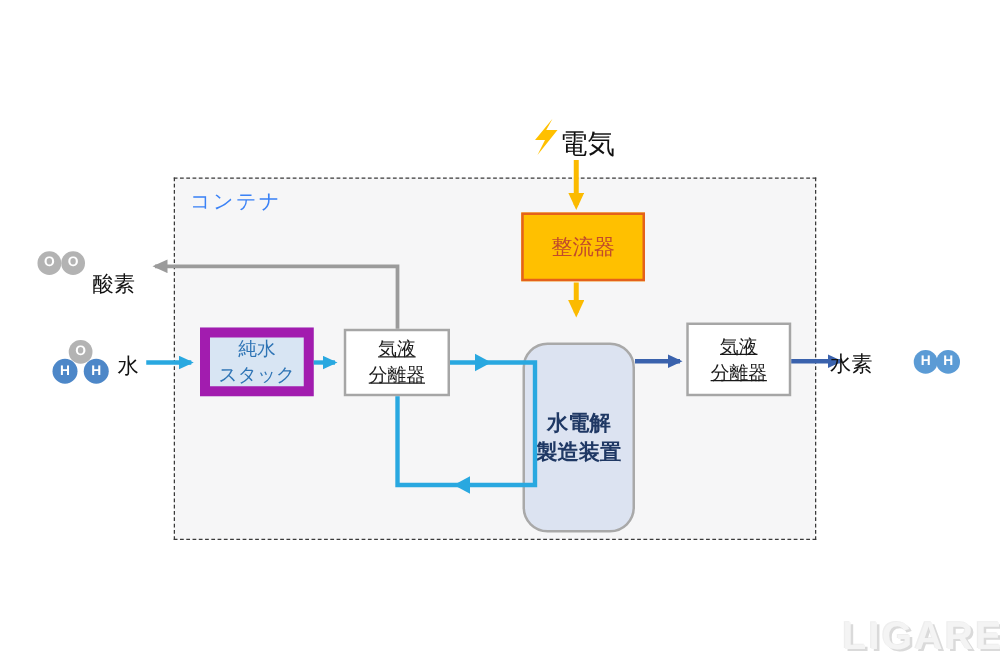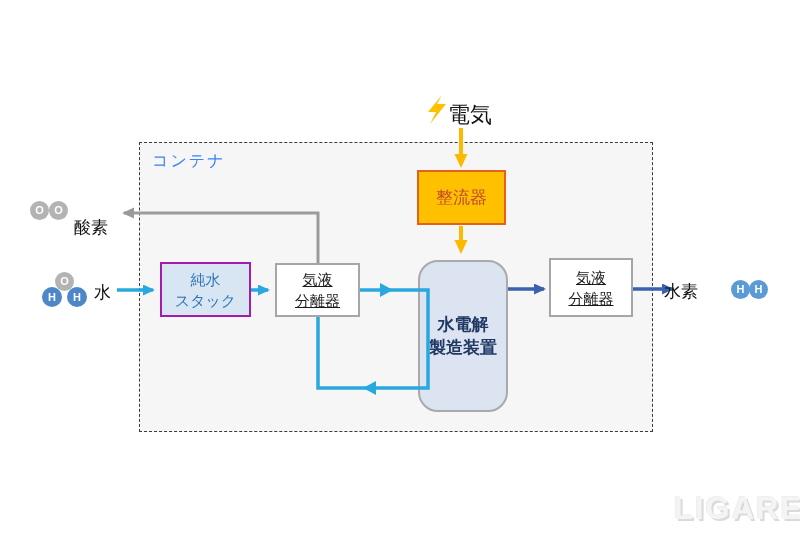--- a/index.html
+++ b/index.html
@@ -12,34 +12,34 @@
     background:#f6f6f7;border:1.5px dashed #3a3a3a;box-sizing:border-box;
   }
   .container-label{
     position:absolute;left:152px;top:151px;font-size:16px;letter-spacing:2px;color:#3b82f6;
   }
   .node{
     position:absolute;display:flex;flex-direction:column;align-items:center;justify-content:center;
     text-align:center;box-sizing:border-box;font-size:15px;line-height:21px;z-index:2;
   }
   .rectifier{
-    left:417px;top:170px;width:89px;height:55px;background:#FFC000;border:2.5px solid #E4611B;
+    left:417px;top:170px;width:99px;height:55px;background:#FFC000;border:2.5px solid #E4611B;
     color:#C14B2B;font-size:17px;
   }
   .pure-water{
-    left:160px;top:262px;width:91px;height:55px;background:#D8E5F3;border:2px solid #a21caf;
+    left:160px;top:262px;width:91px;height:55px;background:#D8E5F3;border:8px solid #a21caf;
     color:#2E74B5;
   }
   .separator{
     background:#ffffff;border:2px solid #A6A6A6;color:#1a1a1a;text-decoration:underline;
   }
   .sep-left{left:275px;top:263px;width:85px;height:54px;}
   .sep-right{left:549px;top:258px;width:84px;height:59px;}
   .stack{
-    left:418px;top:260px;width:90px;height:152px;background:#DCE3F1;border:2.5px solid #A9A9A9;
+    left:418px;top:274px;width:90px;height:152px;background:#DCE3F1;border:2.5px solid #A9A9A9;
     border-radius:20px;color:#1F3864;font-weight:bold;font-size:17px;line-height:23px;z-index:1;
   }
   .flows{position:absolute;left:0;top:0;width:800px;height:533px;z-index:3;pointer-events:none;}
   .io-label{position:absolute;font-size:17px;color:#111;z-index:4;white-space:nowrap;}
   .electricity-label{position:absolute;left:448px;top:100px;font-size:22px;color:#111;z-index:4;}
   .molecule{position:absolute;z-index:4;}
   .atom{
     position:absolute;border-radius:50%;color:#fff;font-weight:bold;font-size:11px;
     display:flex;align-items:center;justify-content:center;line-height:1;
   }

